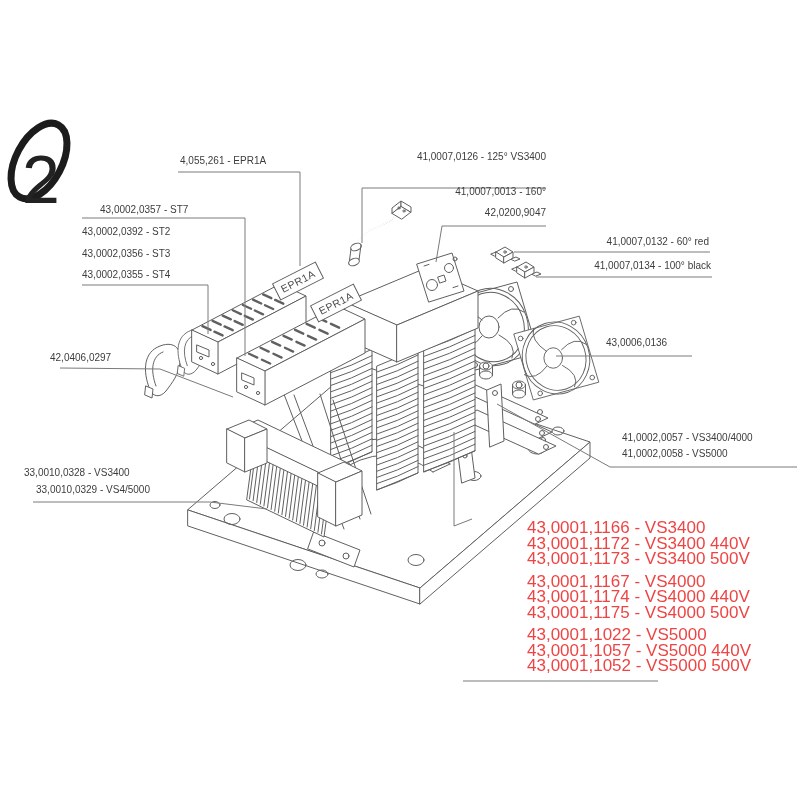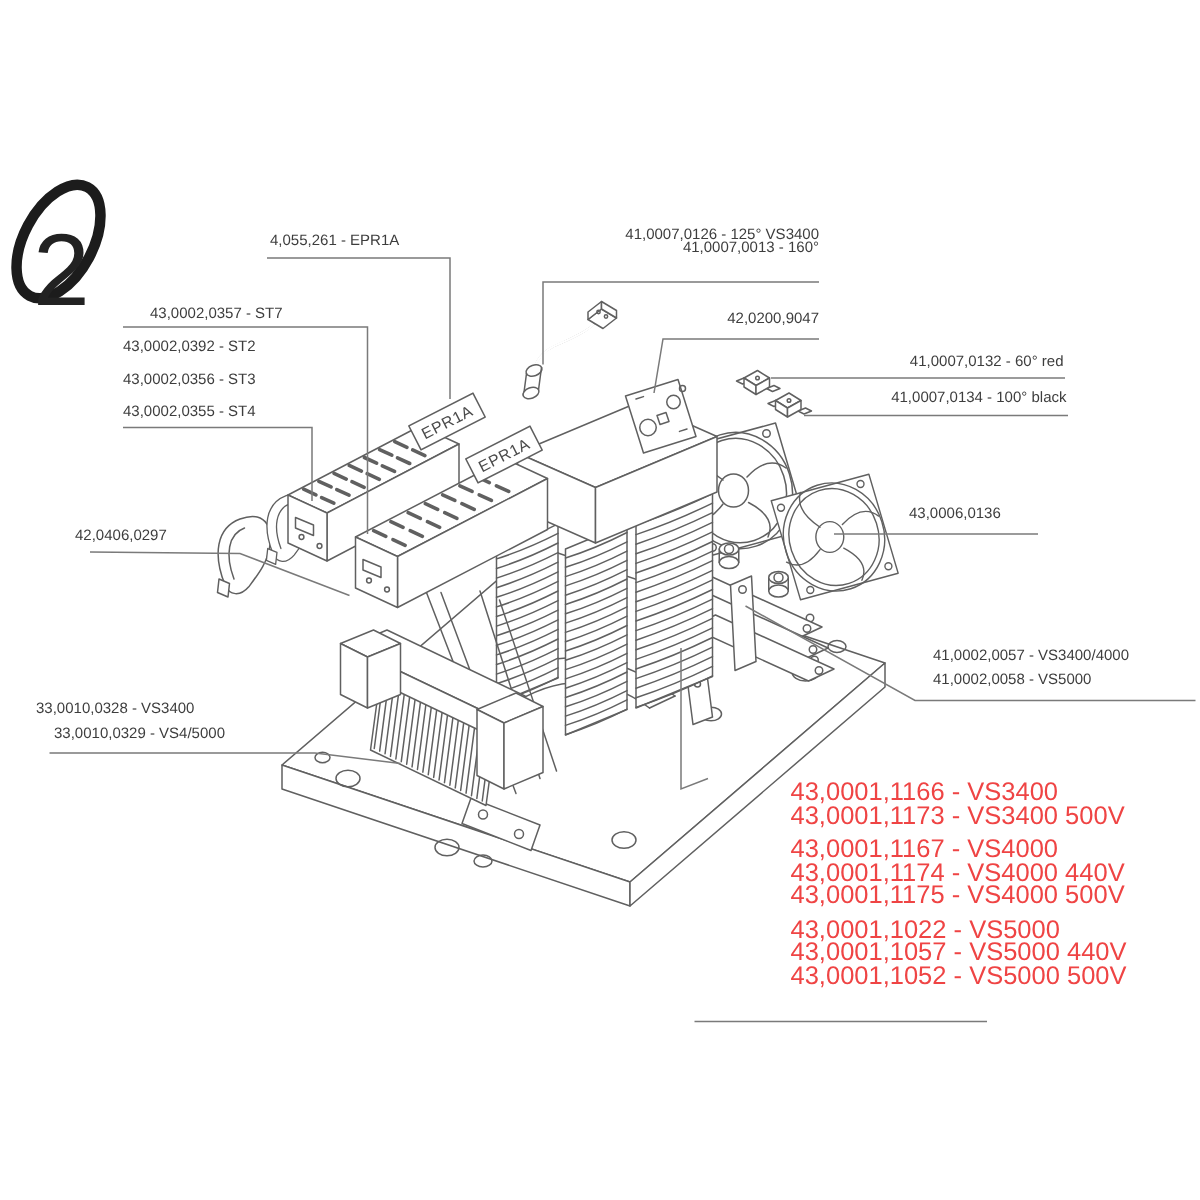--- a/index.html
+++ b/index.html
@@ -363,34 +363,35 @@
     <text x="41" y="203" text-anchor="middle" font-size="68" fill="#222222">2</text>
   </g>
 </svg>
 
   <div class="lbl" style="left:180px;top:153px">4,055,261 - EPR1A</div>
   <div class="lbl" style="left:100px;top:202px">43,0002,0357 - ST7</div>
   <div class="lbl" style="left:82px;top:224px">43,0002,0392 - ST2</div>
   <div class="lbl" style="left:82px;top:246px">43,0002,0356 - ST3</div>
   <div class="lbl" style="left:82px;top:267px">43,0002,0355 - ST4</div>
   <div class="lbl r" style="right:254px;top:149px">41,0007,0126 - 125° VS3400</div>
-  <div class="lbl r" style="right:254px;top:158px">41,0007,0013 - 160°</div>
+  <div class="lbl r" style="right:254px;top:184px">41,0007,0013 - 160°</div>
   <div class="lbl r" style="right:254px;top:205px">42,0200,9047</div>
   <div class="lbl r" style="right:91px;top:234px">41,0007,0132 - 60° red</div>
   <div class="lbl r" style="right:89px;top:258px">41,0007,0134 - 100° black</div>
   <div class="lbl" style="left:50px;top:350px">42,0406,0297</div>
   <div class="lbl" style="left:606px;top:335px">43,0006,0136</div>
   <div class="lbl" style="left:622px;top:430px">41,0002,0057 - VS3400/4000</div>
   <div class="lbl" style="left:622px;top:446px">41,0002,0058 - VS5000</div>
   <div class="lbl" style="left:24px;top:465px">33,0010,0328 - VS3400</div>
   <div class="lbl" style="left:36px;top:482px">33,0010,0329 - VS4/5000</div>
 
   <div class="plist">
     <div class="grp">
       <div class="row">43,0001,1166 - VS3400</div>
+      <div class="row">43,0001,1172 - VS3400 440V</div>
       <div class="row">43,0001,1173 - VS3400 500V</div>
     </div>
     <div class="grp">
       <div class="row">43,0001,1167 - VS4000</div>
       <div class="row">43,0001,1174 - VS4000 440V</div>
       <div class="row">43,0001,1175 - VS4000 500V</div>
     </div>
     <div class="grp">
       <div class="row">43,0001,1022 - VS5000</div>
       <div class="row">43,0001,1057 - VS5000 440V</div>

